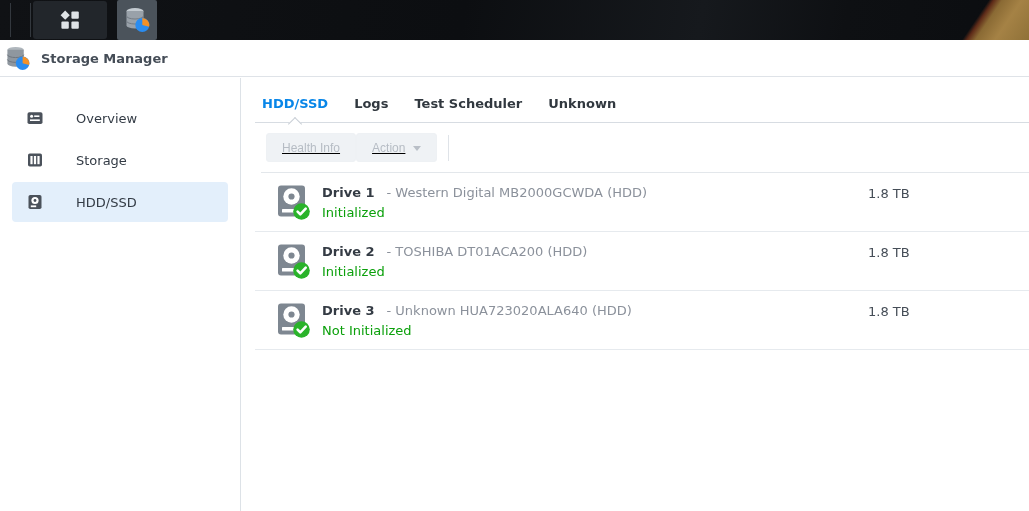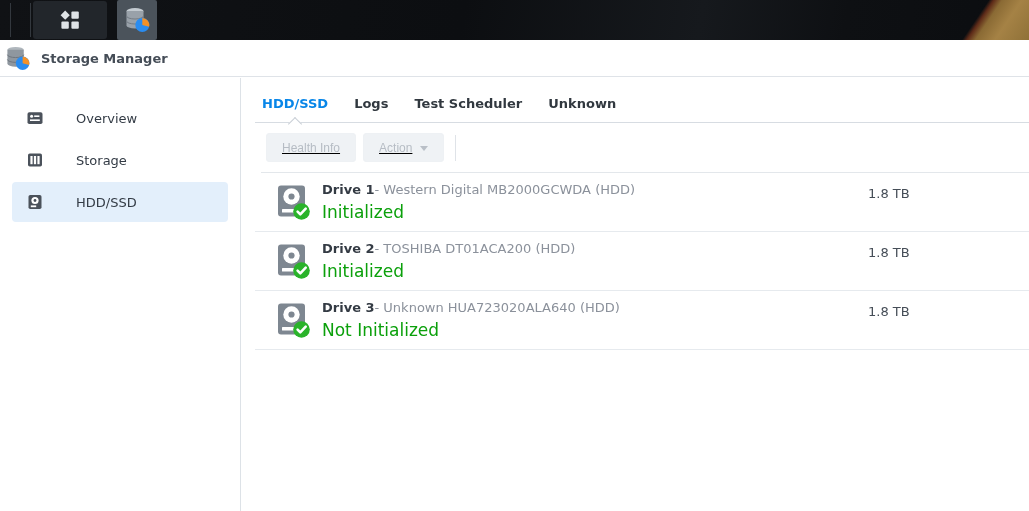--- a/index.html
+++ b/index.html
@@ -44,33 +44,33 @@
     width:9px; height:9px; background:#fff; border-top:1px solid #c9cfd6; border-left:1px solid #c9cfd6;
     transform:translateX(-50%) rotate(45deg); }
 
   .toolbar { position:absolute; left:20px; right:0; top:45px; height:50px;
     border-bottom:1px solid #e3e7eb; display:flex; align-items:center;text-decoration:underline; }
   .btn { height:29px; padding:0 15px; border-radius:3px; font-size:12px;
     display:inline-flex; align-items:center; cursor:pointer; white-space:nowrap; }
   .btn.disabled { background:#eff2f5; border:1px solid #eef1f4; color:#b6bcc4; cursor:default; }
   .btn.secondary { background:#f0f2f5; border:1px solid #dfe3e8; color:#343b45; }
   .btn-health { margin-left:5px; }
-  .btn-action { margin-left:7px; }
+  .btn-action { margin-left:0; }
   .caret { display:inline-block; margin-left:8px; margin-top:2px; width:0; height:0;
     border-left:4px solid transparent; border-right:4px solid transparent; border-top:5px solid #b9bfc7; }
   .v-divider { width:1px; height:26px; background:#dfe3e8; margin:0 11px; }
 
   .drive-list { position:absolute; top:95px; left:14px; right:0; }
   .drive-row { height:59px; border-bottom:1px solid #e6eaee; position:relative;
     display:flex; align-items:center; padding-left:19px; cursor:pointer; }
   .drive-icon { width:38px; height:38px; flex:none; }
   .drive-text { margin-left:10px; display:flex; flex-direction:column; gap:5px; }
   .drive-line1 { font-size:13px; color:#8b919b; }
-  .drive-name { font-weight:bold; color:#343b44; margin-right:0; }
-  .drive-status { font-size:17px; color:#0ba00b; }
+  .drive-name { font-weight:bold; color:#343b44; margin-right:12px; }
+  .drive-status { font-size:13px; color:#0ba00b; }
   .drive-size { position:absolute; left:613px; top:13px; font-size:13px; color:#454d57; }
 </style>
 </head>
 <body>
 
 <div id="screen">
 
   <div class="taskbar">
     <div class="wallpaper-corner"></div>
     <span class="bar-divider" style="left:10px"></span>

